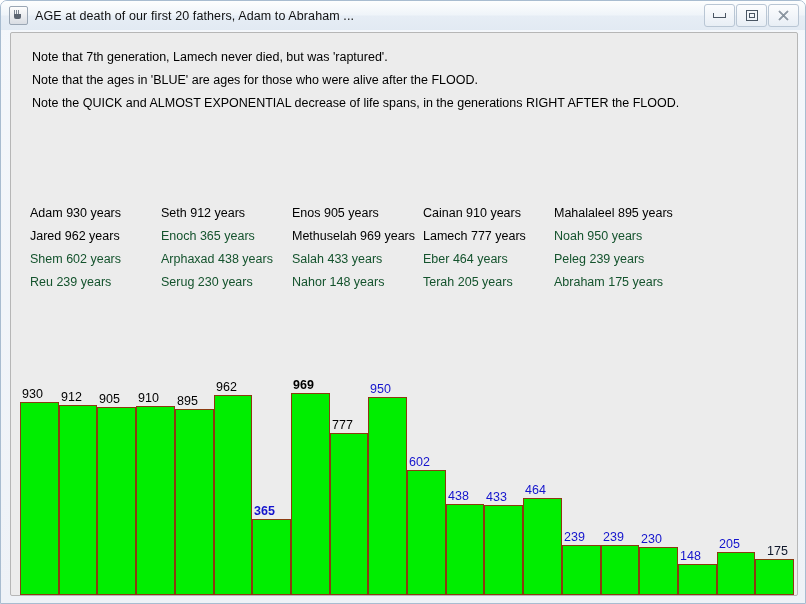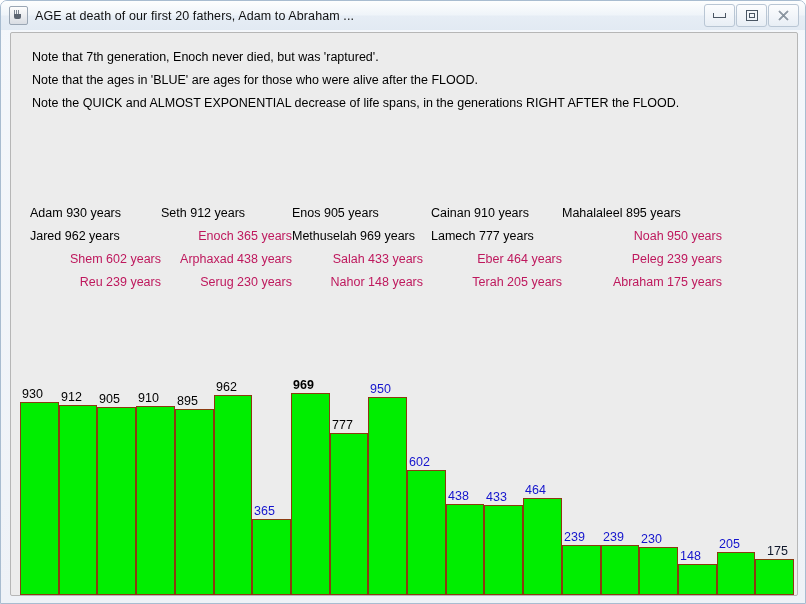--- a/index.html
+++ b/index.html
@@ -72,24 +72,24 @@
   #names{
     position:absolute;left:19px;top:173px;width:742px;
   }
   .name-row{display:flex;margin-bottom:9px;}
   .name-cell{
     font-size:12.5px;white-space:nowrap;flex:none;
   }
   .name-cell.c0{width:131px;}
   .name-cell.c1{width:131px;}
   .name-cell.c2{width:131px;}
-  .name-cell.c3{width:131px;margin-left:8px;}
+  .name-cell.c3{width:131px;}
   .name-cell.c4{width:160px;}
   .black{color:#000000;}
-  .blue{color:#be185d;text-align:right;}
+  .blue{color:#14532d;}
   
   #chart{
     position:absolute;left:9px;top:340px;width:774px;height:222px;
   }
   .bar{
     position:absolute;bottom:0;
     background:#00ee00;
     border:1px solid #8b3a10;
     box-sizing:border-box;
   }
@@ -126,21 +126,21 @@
             <path d="M2 2 L6.5 6.5 L2 11 M11 2 L6.5 6.5 L11 11" stroke="#8e99a5" stroke-width="1" fill="none"></path>
           </svg>
         </span>
       </div>
     </div>
   </div>
 
   <div id="panel">
 
     <div id="notes">
-      <div class="note">Note that 7th generation, Enoch never died, but was 'raptured'.</div>
+      <div class="note">Note that 7th generation, Lamech never died, but was 'raptured'.</div>
       <div class="note">Note that the ages in 'BLUE' are ages for those who were alive after the FLOOD.</div>
       <div class="note">Note the QUICK and ALMOST EXPONENTIAL decrease of life spans, in the generations RIGHT AFTER the FLOOD.</div>
     </div>
 
     <div id="names">
       <div class="name-row">
         <div class="name-cell c0 black">Adam 930 years</div>
         <div class="name-cell c1 black">Seth 912 years</div>
         <div class="name-cell c2 black">Enos 905 years</div>
         <div class="name-cell c3 black">Cainan 910 years</div>
@@ -176,21 +176,21 @@
         <div class="bar-label" style="left: 41px; bottom: 191px; color: rgb(0, 0, 0);">912</div>
         <div class="bar" title="Enos 905" style="left: 77px; width: 39px; height: 188px; background: rgb(0, 238, 0); border-color: rgb(139, 58, 16);"></div>
         <div class="bar-label" style="left: 79px; bottom: 189px; color: rgb(0, 0, 0);">905</div>
         <div class="bar" title="Cainan 910" style="left: 116px; width: 39px; height: 189px; background: rgb(0, 238, 0); border-color: rgb(139, 58, 16);"></div>
         <div class="bar-label" style="left: 118px; bottom: 190px; color: rgb(0, 0, 0);">910</div>
         <div class="bar" title="Mahalaleel 895" style="left: 155px; width: 39px; height: 186px; background: rgb(0, 238, 0); border-color: rgb(139, 58, 16);"></div>
         <div class="bar-label" style="left: 157px; bottom: 187px; color: rgb(0, 0, 0);">895</div>
         <div class="bar" title="Jared 962" style="left: 194px; width: 38px; height: 200px; background: rgb(0, 238, 0); border-color: rgb(139, 58, 16);"></div>
         <div class="bar-label" style="left: 196px; bottom: 201px; color: rgb(0, 0, 0);">962</div>
         <div class="bar" title="Enoch 365" style="left: 232px; width: 39px; height: 76px; background: rgb(0, 238, 0); border-color: rgb(139, 58, 16);"></div>
-        <div class="bar-label" style="left: 234px; bottom: 77px; color: rgb(20, 20, 205);">365</div>
+        <div class="bar-label" style="left: 234px; bottom: 77px; color: rgb(20, 20, 205); font-weight: bold;">365</div>
         <div class="bar" title="Methuselah 969" style="left: 271px; width: 39px; height: 202px; background: rgb(0, 238, 0); border-color: rgb(139, 58, 16);"></div>
         <div class="bar-label" style="left: 273px; bottom: 203px; color: rgb(0, 0, 0); font-weight: bold;">969</div>
         <div class="bar" title="Lamech 777" style="left: 310px; width: 38px; height: 162px; background: rgb(0, 238, 0); border-color: rgb(139, 58, 16);"></div>
         <div class="bar-label" style="left: 312px; bottom: 163px; color: rgb(0, 0, 0);">777</div>
         <div class="bar" title="Noah 950" style="left: 348px; width: 39px; height: 198px; background: rgb(0, 238, 0); border-color: rgb(139, 58, 16);"></div>
         <div class="bar-label" style="left: 350px; bottom: 199px; color: rgb(20, 20, 205);">950</div>
         <div class="bar" title="Shem 602" style="left: 387px; width: 39px; height: 125px; background: rgb(0, 238, 0); border-color: rgb(139, 58, 16);"></div>
         <div class="bar-label" style="left: 389px; bottom: 126px; color: rgb(20, 20, 205);">602</div>
         <div class="bar" title="Arphaxad 438" style="left: 426px; width: 38px; height: 91px; background: rgb(0, 238, 0); border-color: rgb(139, 58, 16);"></div>
         <div class="bar-label" style="left: 428px; bottom: 92px; color: rgb(20, 20, 205);">438</div>

